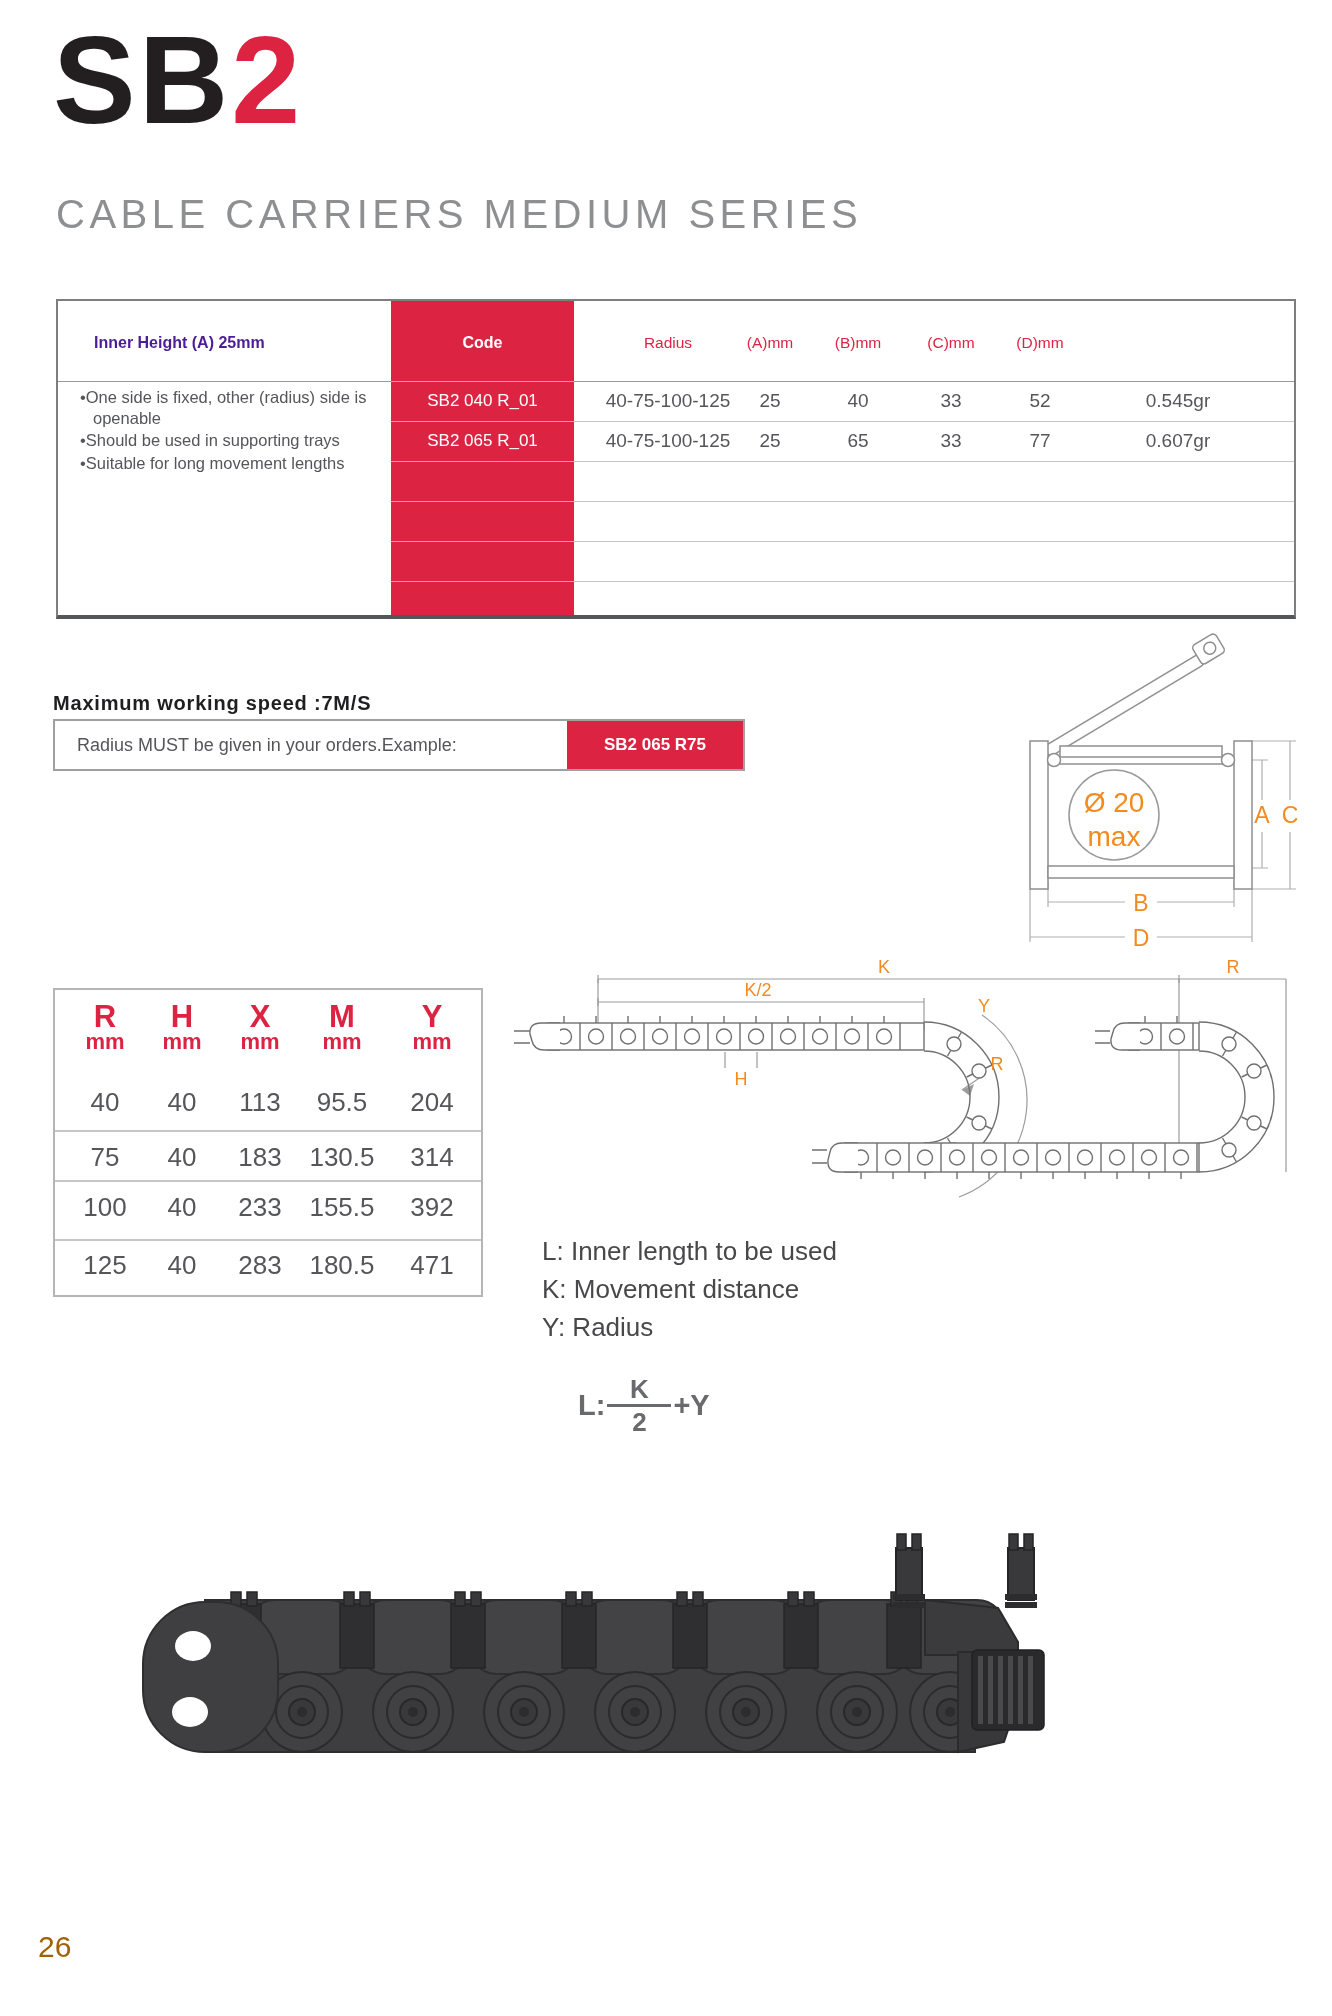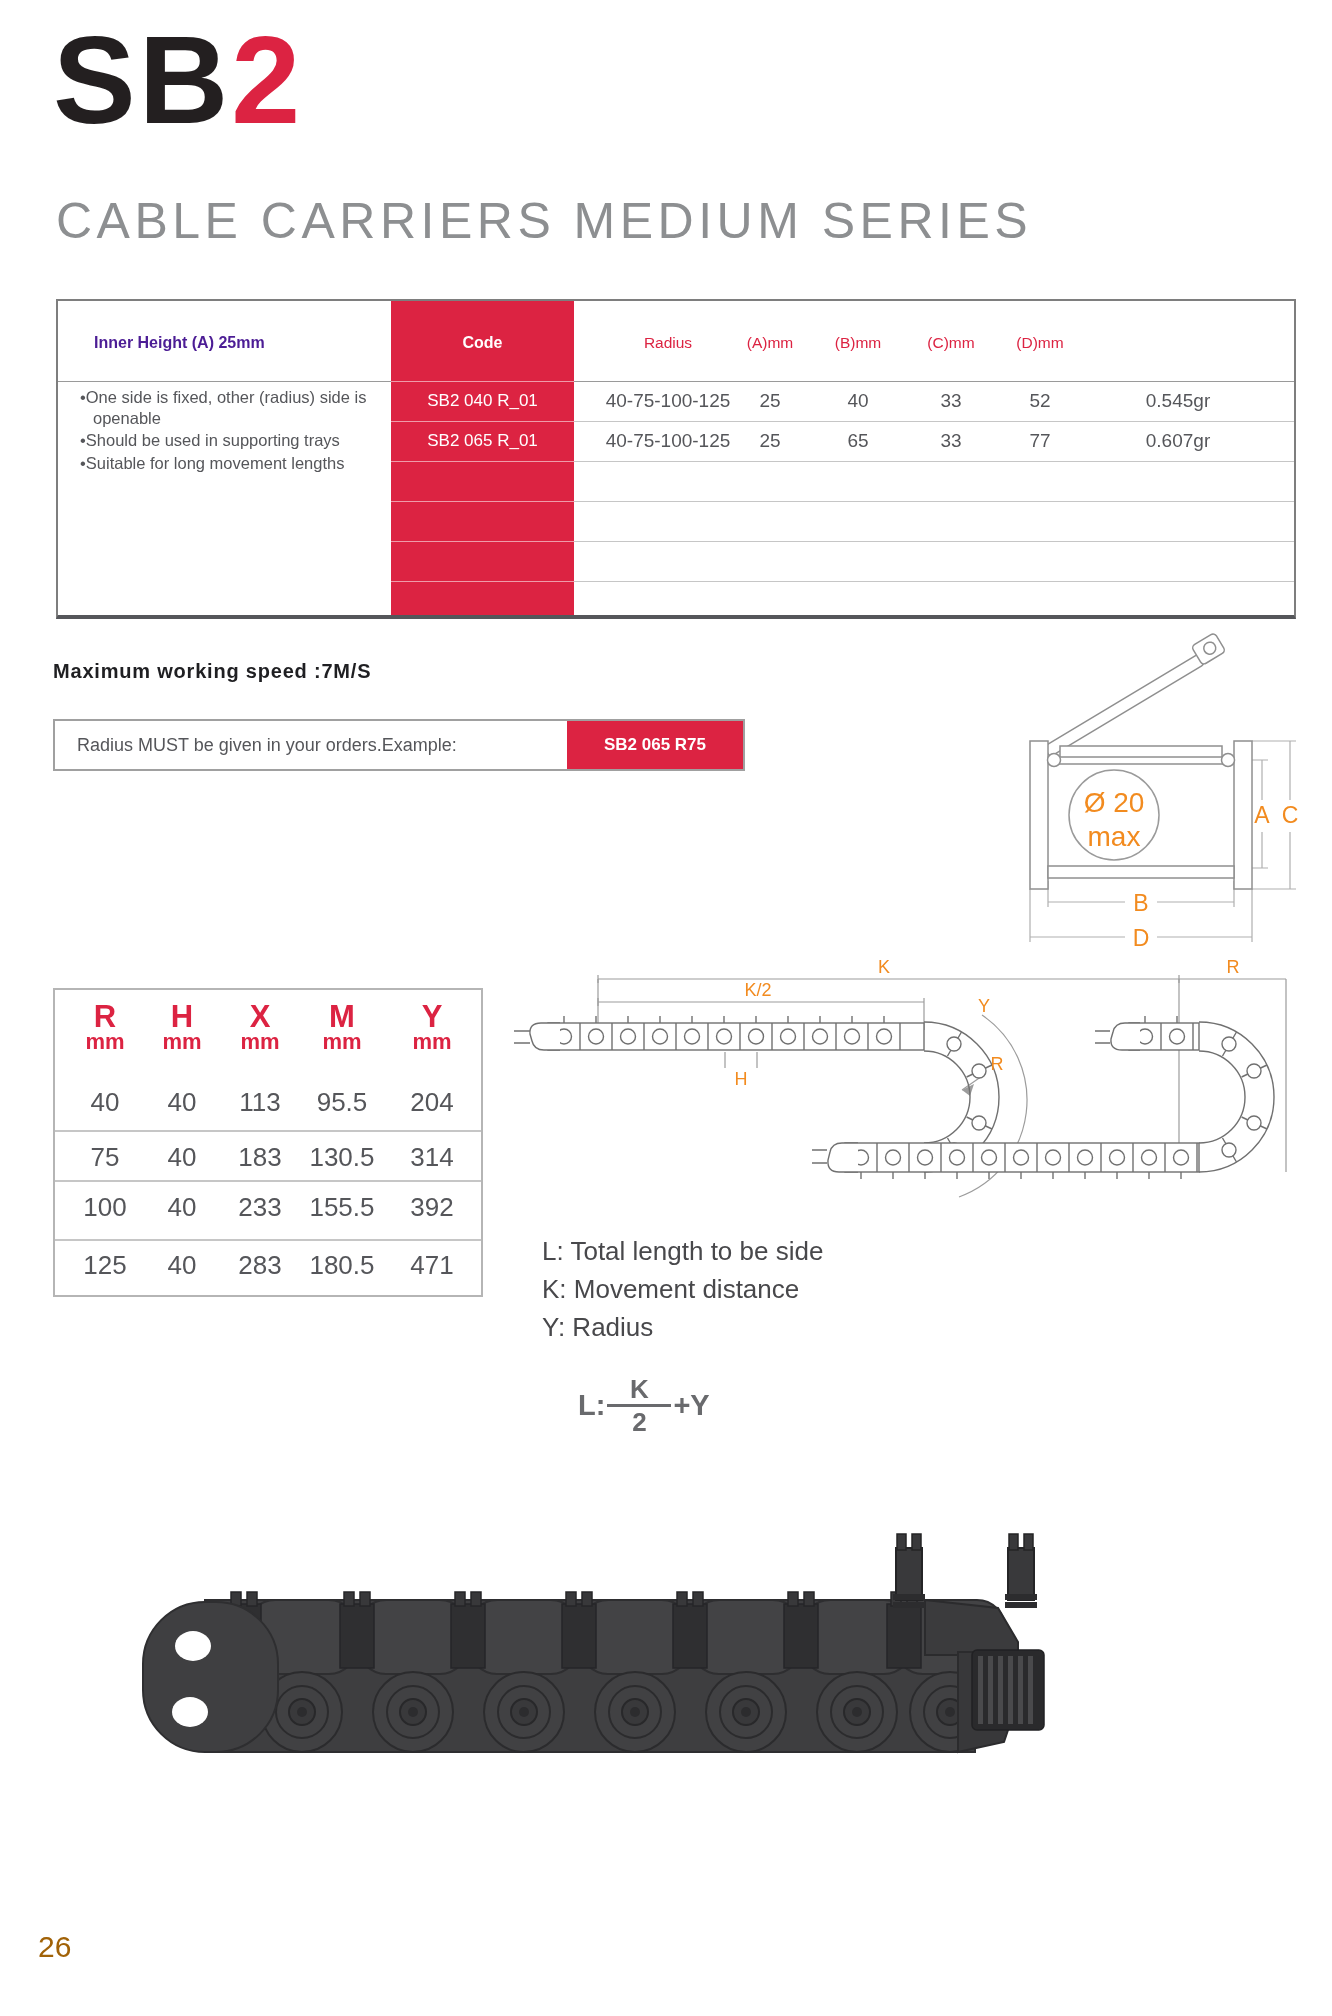--- a/index.html
+++ b/index.html
@@ -2,21 +2,21 @@
 <html><head>
 <meta charset="utf-8">
 <style>
   html,body{margin:0;padding:0;background:#e8e8e8;}
   .page{position:relative;width:1332px;height:2016px;background:#ffffff;overflow:hidden;
         font-family:"Liberation Sans",sans-serif;}
   
   .logo{position:absolute;left:53px;top:18px;font-size:124px;font-weight:bold;
         letter-spacing:3px;color:#231f20;line-height:1;}
   .logo .red{color:#dc2342;}
-  .subtitle{position:absolute;left:56px;top:192px;font-size:50px;color:#8d8f91;
+  .subtitle{position:absolute;left:56px;top:192px;font-size:40px;color:#8d8f91;
         letter-spacing:4.5px;white-space:nowrap;}
   
   .spec-table{position:absolute;left:56px;top:299px;width:1240px;height:320px;
         border:2px solid #7e7e7e;border-bottom:4px solid #55565a;box-sizing:border-box;}
   .st-redcol{position:absolute;left:333px;top:0;width:183px;bottom:0;background:#dc2342;}
   .st-redsep{position:absolute;left:0;right:0;height:1px;background:rgba(255,255,255,.55);}
   .st-hsep{position:absolute;top:80px;height:1px;background:#9a9a9a;}
   .st-rowsep{position:absolute;left:516px;right:0;height:1px;background:#c6c6c6;}
   .st-leftheader{position:absolute;left:36px;top:0;height:80px;line-height:84px;
         font-size:16px;font-weight:bold;color:#4c1d95;}
@@ -29,21 +29,21 @@
   .code-c{position:absolute;left:333px;width:183px;height:40px;line-height:40px;
         text-align:center;color:#fff;font-size:17px;}
   .hh{position:absolute;top:0;height:80px;line-height:84px;text-align:center;
         color:#dc2342;font-weight:normal;font-size:15.5px;}
   .cc{position:absolute;height:40px;line-height:40px;text-align:center;
         color:#55565a;font-size:19px;}
   .c-radius{left:530px;width:160px;} .c-a{left:672px;width:80px;} .c-b{left:760px;width:80px;}
   .c-c{left:853px;width:80px;} .c-d{left:942px;width:80px;} .c-w{left:1040px;width:160px;}
   .r0{top:80px;} .r1{top:120px;}
   
-  .maxspeed{position:absolute;left:53px;top:660px;font-size:20px;font-weight:bold;
+  .maxspeed{position:absolute;left:53px;top:692px;font-size:20px;font-weight:bold;
         color:#1f1f22;letter-spacing:.8px;}
   .radius-box{position:absolute;left:53px;top:719px;width:692px;height:52px;
         border:2px solid #a0a0a0;box-sizing:border-box;}
   .rb-text{position:absolute;left:22px;top:0;line-height:48px;font-size:18px;color:#55565a;}
   .rb-red{position:absolute;right:0;top:0;bottom:0;width:176px;background:#dc2342;
         display:flex;align-items:center;justify-content:center;color:#fff;
         font-weight:bold;font-size:17px;}
   
   .dim-table{position:absolute;left:53px;top:988px;width:430px;height:309px;
         border:2px solid #b5b5b5;box-sizing:border-box;}
@@ -291,21 +291,21 @@
       <text x="884" y="973">K</text>
       <text x="758" y="996">K/2</text>
       <text x="984" y="1012">Y</text>
       <text x="997" y="1070">R</text>
       <text x="741" y="1085">H</text>
       <text x="1233" y="973">R</text>
     </g>
   </svg>
 
   <div class="legend">
-    <div>L: Total length to be side</div>
+    <div>L: Inner length to be used</div>
     <div>K: Movement distance</div>
     <div>Y: Radius</div>
   </div>
   <div class="formula">
     <span class="f-lhs">L:</span>
     <span class="frac">
       <span class="num">K</span>
       <span class="bar"></span>
       <span class="den">2</span>
     </span>

